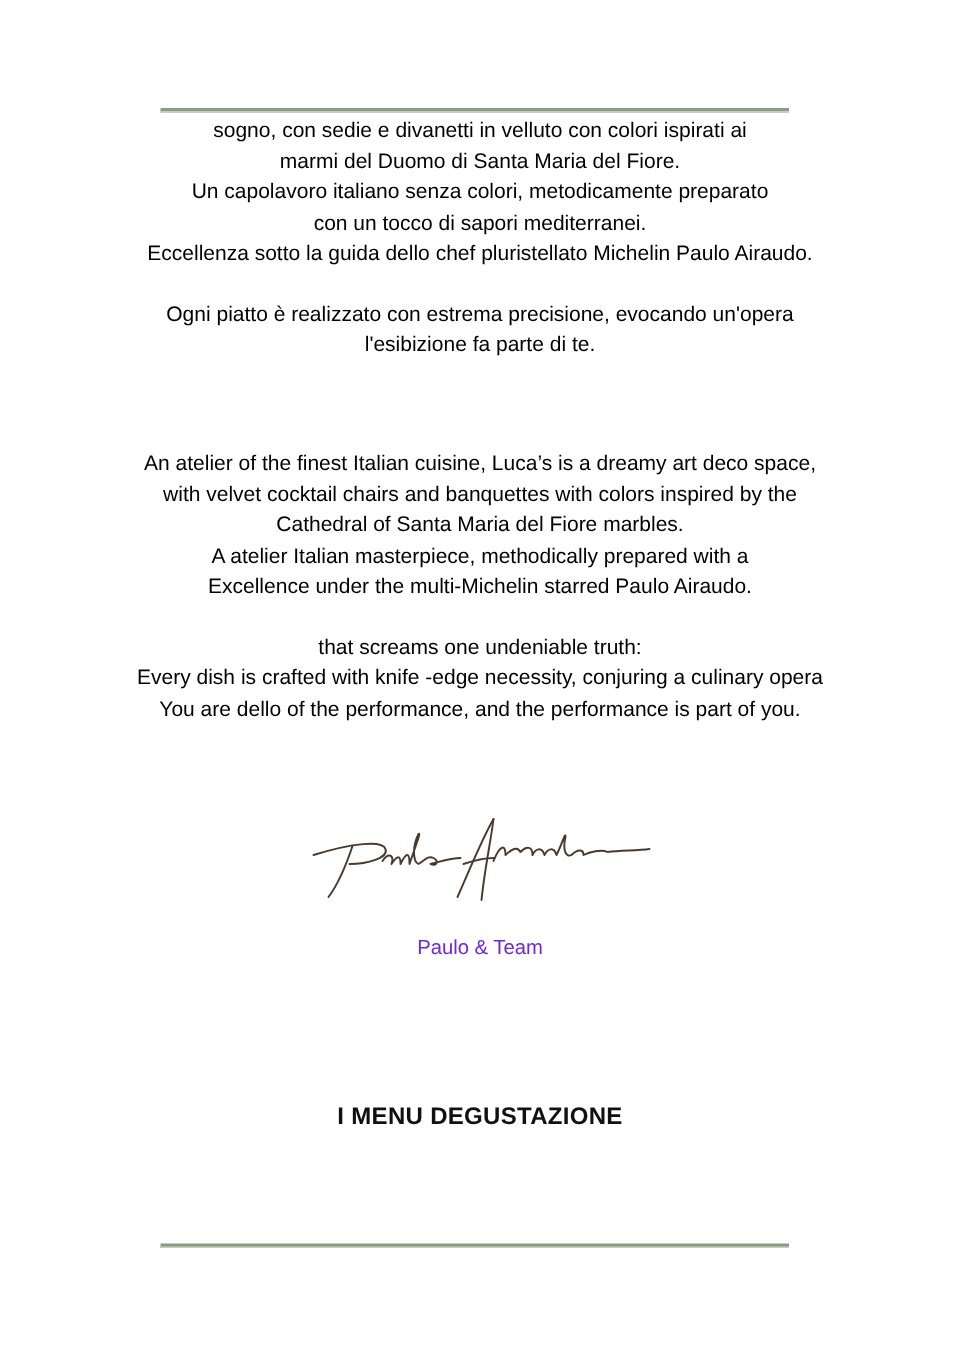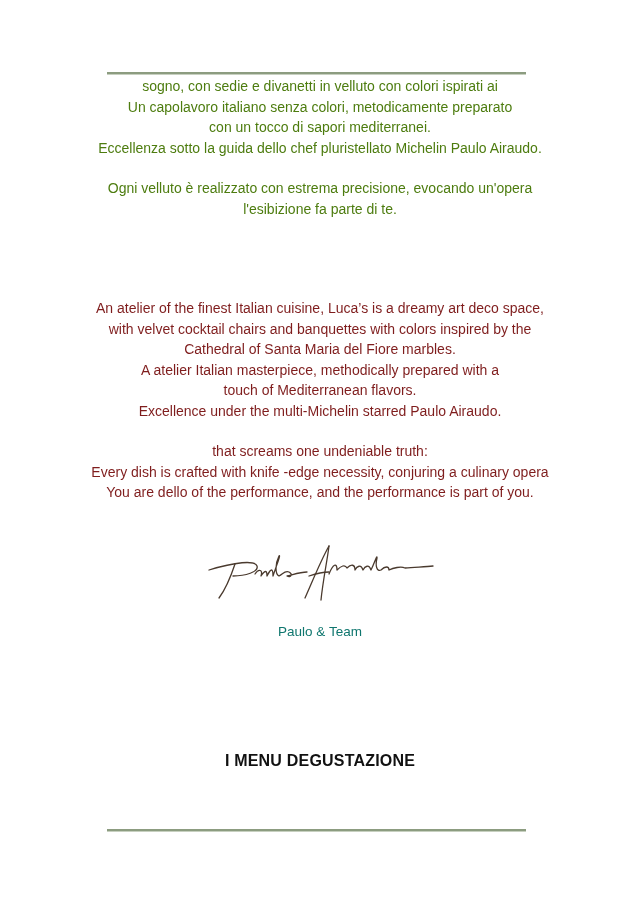--- a/index.html
+++ b/index.html
@@ -2,51 +2,51 @@
 <html><head>
   <meta charset="utf-8">
   <style>
     html, body { margin: 0; padding: 0; background: #ffffff; }
     body { width: 640px; height: 908px; position: relative; overflow: hidden;
            font-family: "Liberation Sans", "DejaVu Sans", sans-serif; }
     .rule { position: absolute; left: 107px; width: 419px; height: 2px;
             background: #8c9c80; border-bottom: 1px solid #c7d0c0; }
     .block { position: absolute; left: 60px; width: 520px; text-align: center;
              font-size: 14px; line-height: 20.5px; }
-    .it { color: #4d7c0f; }
-    .en { color: #7f1d1d; }
+    .it { color: #000000; }
+    .en { color: #000000; }
     .line { display: block; white-space: nowrap; }
     .gap { display: block; height: 20px; }
     .sig { position: absolute; left: 205px; top: 540px; width: 230px; height: 70px; }
     .team { position: absolute; left: 220px; top: 624px; width: 200px; text-align: center;
-            font-size: 13.5px; color: #0f766e; }
-    .heading { position: absolute; left: 120px; top: 752px; width: 400px; text-align: center;
+            font-size: 13.5px; color: #6d28d9; }
+    .heading { position: absolute; left: 120px; top: 736px; width: 400px; text-align: center;
                font-size: 16px; font-weight: bold; color: #111; letter-spacing: 0.2px; }
   </style>
 </head>
 <body>
 
 <div class="rule" style="top:72px;"></div>
 
 <div class="block it" style="top:76px;">
   <span class="line">sogno, con sedie e divanetti in velluto con colori ispirati ai</span>
+  <span class="line">marmi del Duomo di Santa Maria del Fiore.</span>
   <span class="line">Un capolavoro italiano senza colori, metodicamente preparato</span>
   <span class="line">con un tocco di sapori mediterranei.</span>
   <span class="line">Eccellenza sotto la guida dello chef pluristellato Michelin Paulo Airaudo.</span>
   <span class="gap"></span>
-  <span class="line">Ogni velluto è realizzato con estrema precisione, evocando un'opera</span>
+  <span class="line">Ogni piatto è realizzato con estrema precisione, evocando un'opera</span>
   <span class="line">l'esibizione fa parte di te.</span>
 </div>
 
 <div class="block en" style="top:298px;">
   <span class="line">An atelier of the finest Italian cuisine, Luca’s is a dreamy art deco space,</span>
   <span class="line">with velvet cocktail chairs and banquettes with colors inspired by the</span>
   <span class="line">Cathedral of Santa Maria del Fiore marbles.</span>
   <span class="line">A atelier Italian masterpiece, methodically prepared with a</span>
-  <span class="line">touch of Mediterranean flavors.</span>
   <span class="line">Excellence under the multi-Michelin starred Paulo Airaudo.</span>
   <span class="gap"></span>
   <span class="line">that screams one undeniable truth:</span>
   <span class="line">Every dish is crafted with knife -edge necessity, conjuring a culinary opera</span>
   <span class="line">You are dello of the performance, and the performance is part of you.</span>
 </div>
 
 <div class="sig">
   <svg width="230" height="70" viewBox="0 0 230 70" fill="none" stroke="#4a3a2e" stroke-width="1.3" stroke-linecap="round" stroke-linejoin="round">
 

